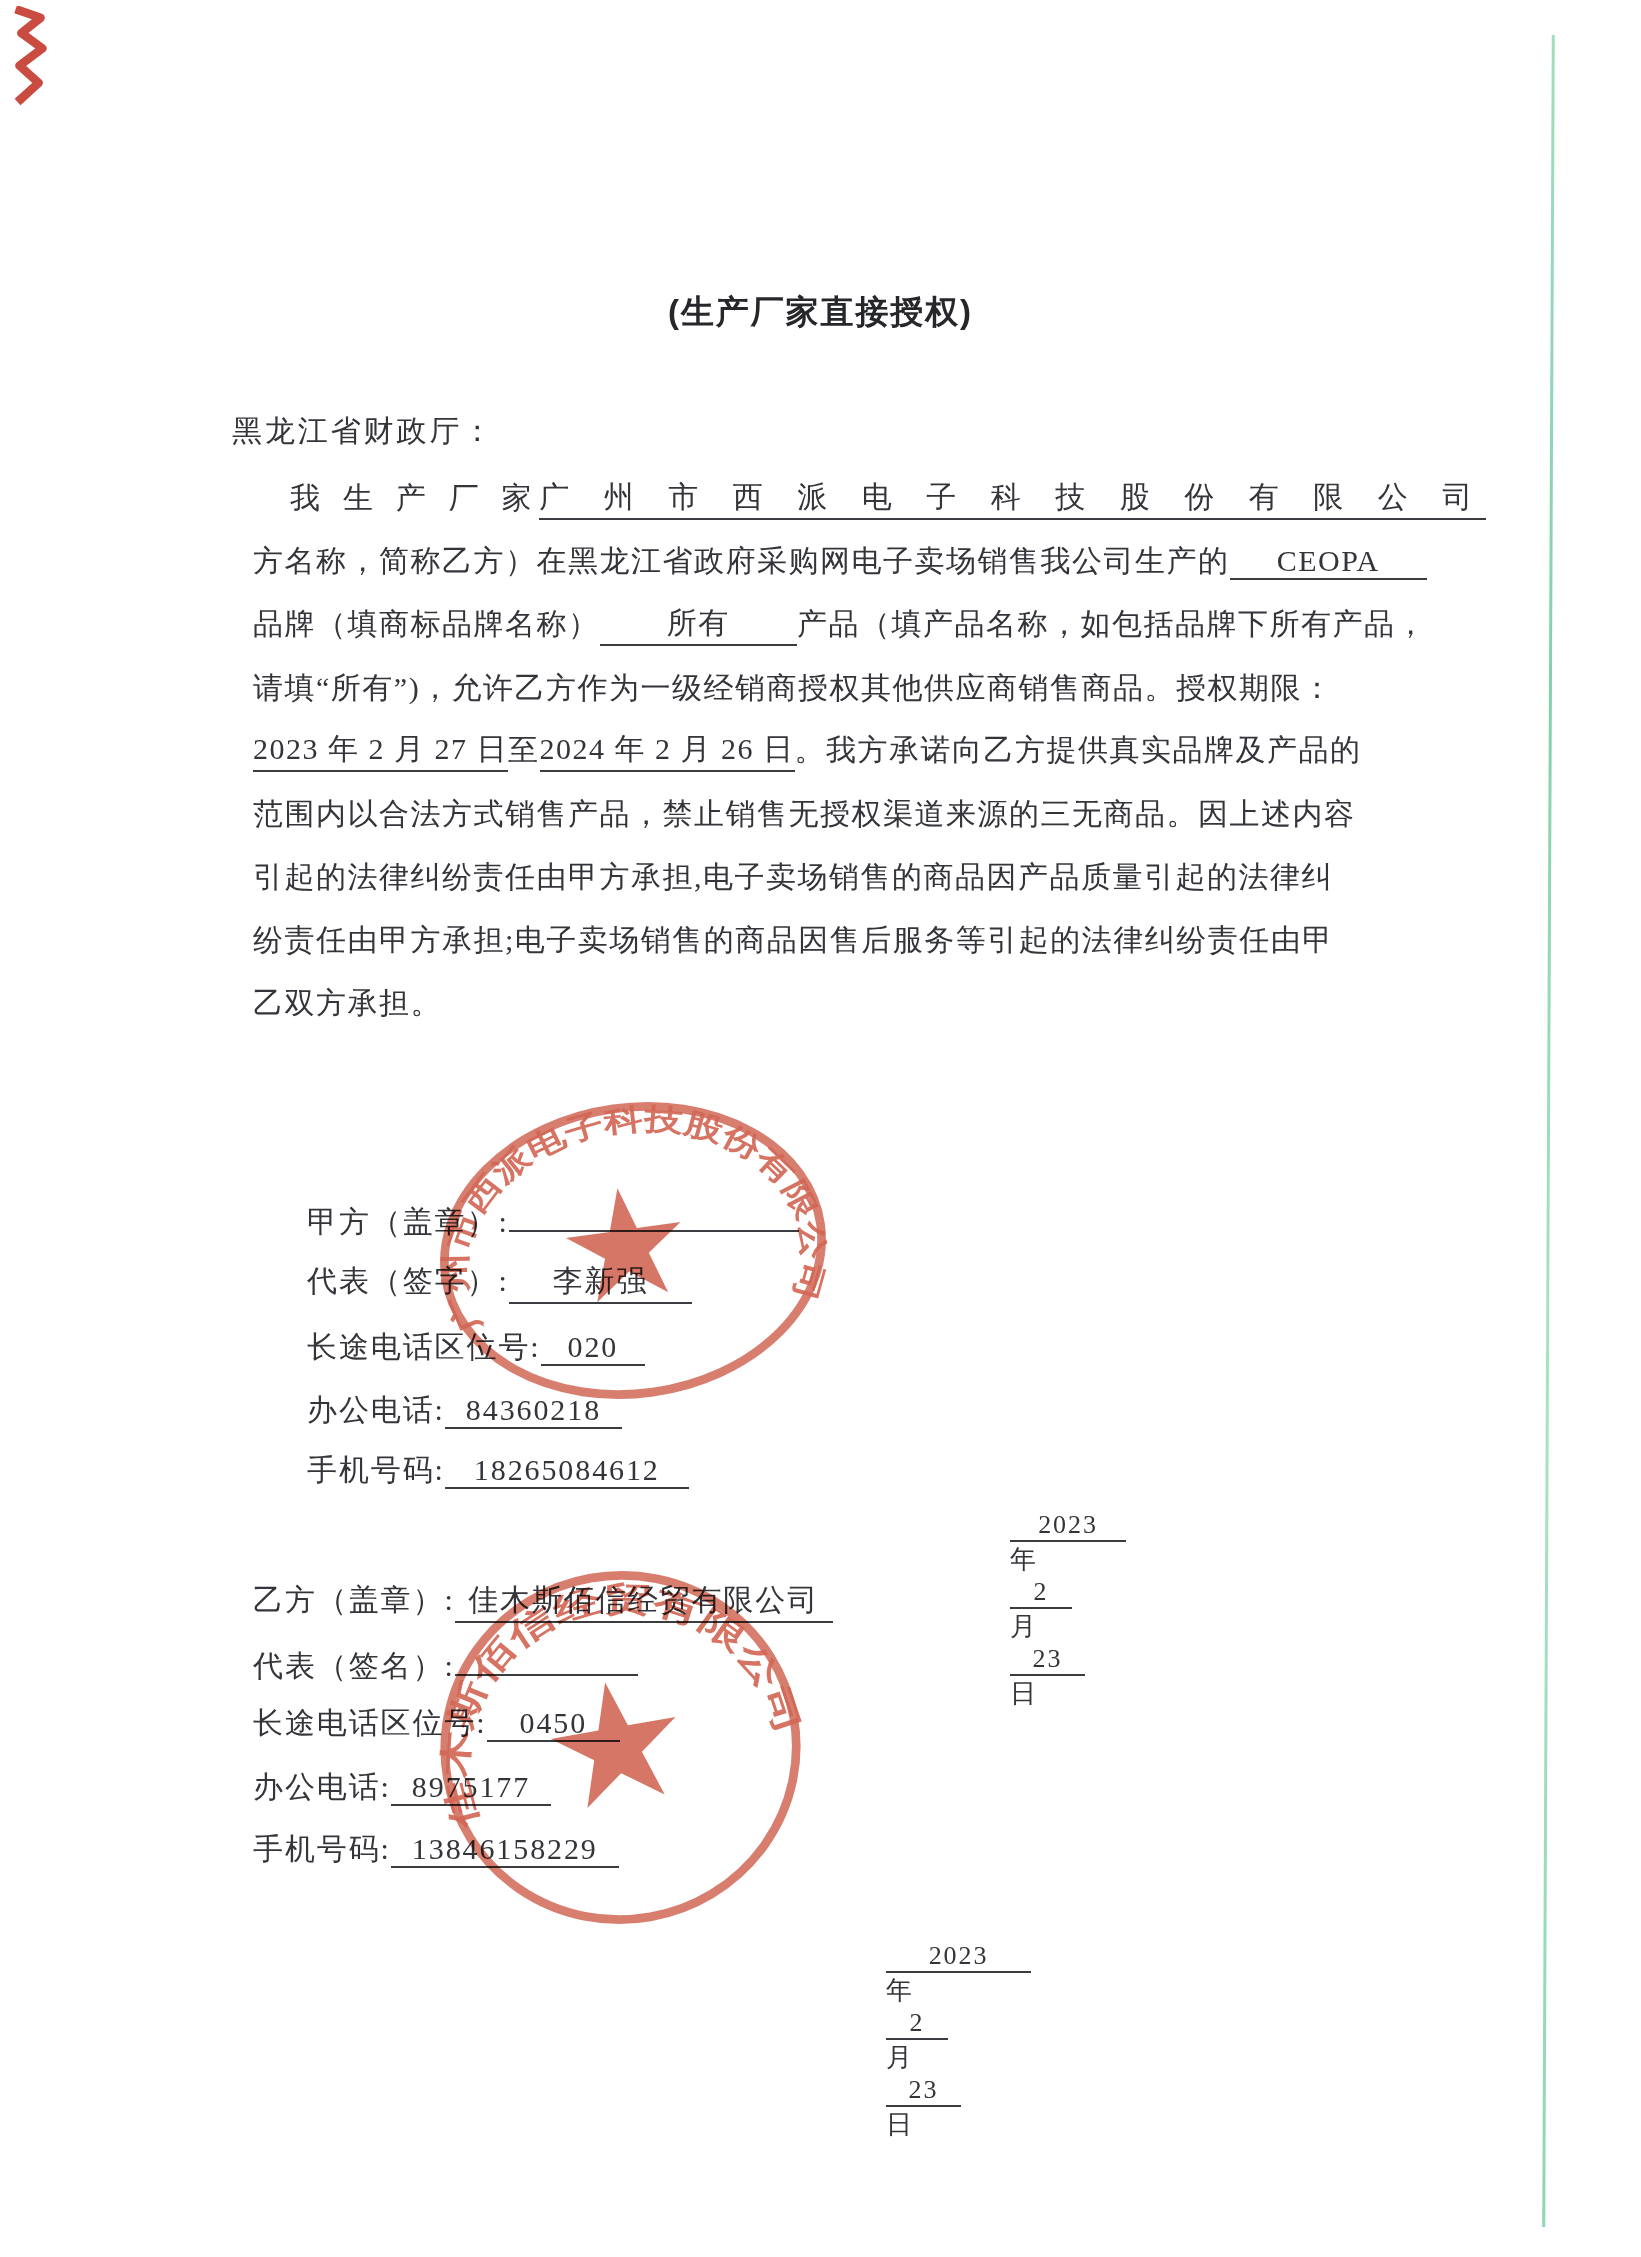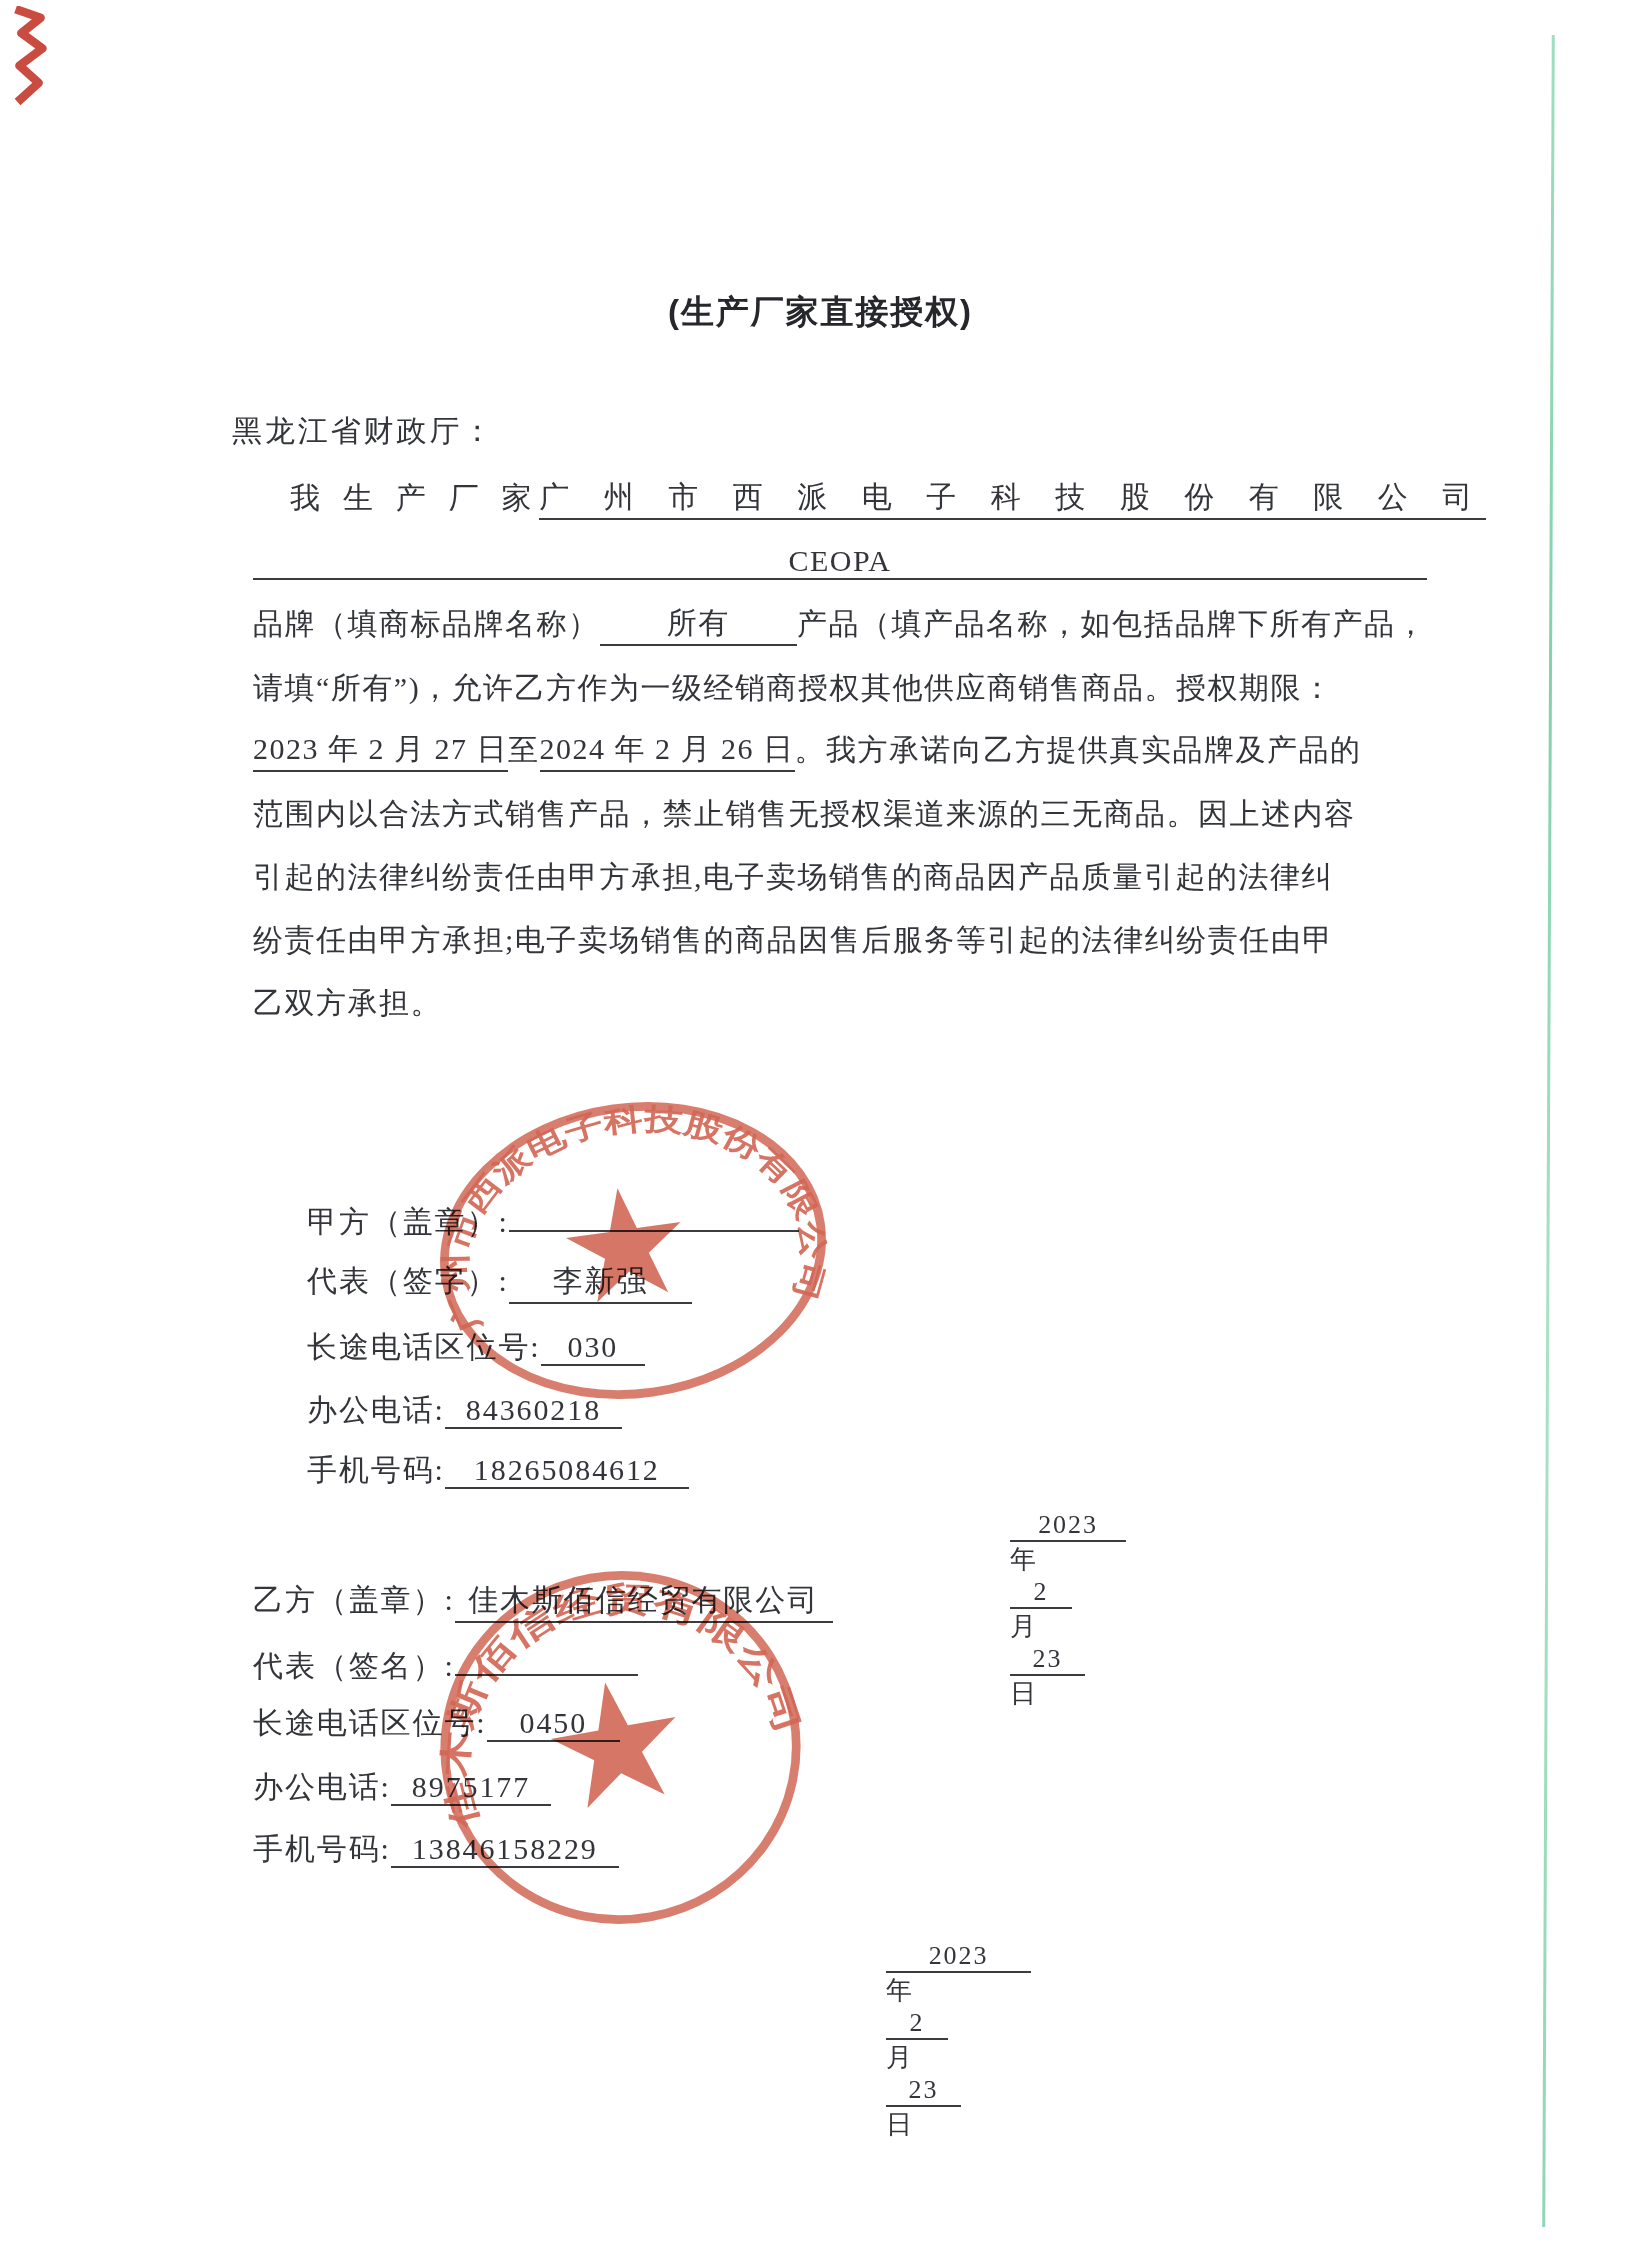--- a/index.html
+++ b/index.html
@@ -60,20 +60,21 @@
 
   <div class="subtitle">(生产厂家直接授权)</div>
   <div class="salutation">黑龙江省财政厅：</div>
 
   <div class="bodytext">
     <div class="line">
       <span class="l1-indent">我 生 产 厂 家</span>
       <span class="u grow sp-wide">广 州 市 西 派 电 子 科 技 股 份 有 限 公 司</span>
     </div>
     <div class="line">
+      <span>方名称，简称乙方）在黑龙江省政府采购网电子卖场销售我公司生产的</span>
       <span class="u grow">CEOPA</span>
     </div>
     <div class="line">
       <span>品牌（填商标品牌名称）</span>
       <span class="u w240">所有</span>
       <span>产品（填产品名称，如包括品牌下所有产品，</span>
     </div>
     <div class="line plain">请填“所有”)，允许乙方作为一级经销商授权其他供应商销售商品。授权期限：</div>
     <div class="line">
       <span class="u">2023 年 2 月 27 日</span>
@@ -90,21 +91,21 @@
   <div class="row" style="left:307px;top:1197px;">
     <span>甲方（盖章）:</span>
     <span class="blank b300"></span>
   </div>
   <div class="row" style="left:307px;top:1261px;">
     <span>代表（签字）:</span>
     <span class="fill" style="padding:0 44px;">李新强</span>
   </div>
   <div class="row" style="left:307px;top:1327px;">
     <span>长途电话区位号:</span>
-    <span class="fill" style="padding:0 27px;">030</span>
+    <span class="fill" style="padding:0 27px;">020</span>
   </div>
   <div class="row" style="left:307px;top:1390px;">
     <span>办公电话:</span>
     <span class="fill">84360218</span>
   </div>
   <div class="row" style="left:307px;top:1450px;">
     <span>手机号码:</span>
     <span class="fill" style="padding:0 29px;">18265084612</span>
   </div>
 

